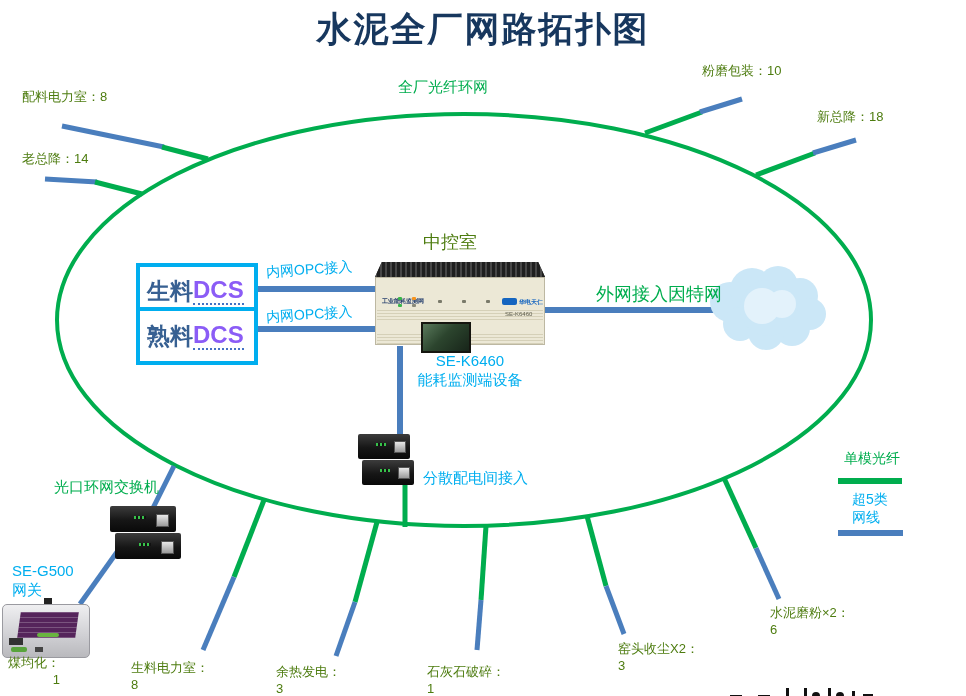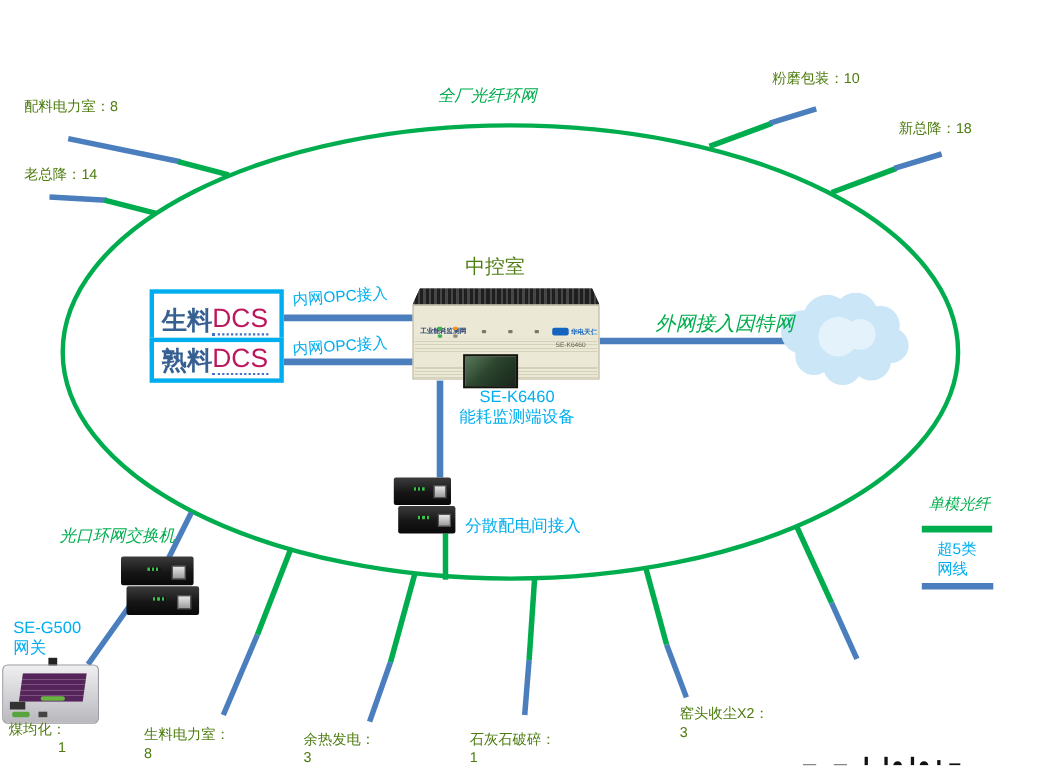--- a/index.html
+++ b/index.html
@@ -3,30 +3,30 @@
 <meta charset="utf-8">
 <style>
   * { margin:0; padding:0; box-sizing:border-box; }
   html,body { background:#fff; }
   body { font-family:"Liberation Sans","DejaVu Sans",sans-serif; }
   #stage { position:relative; width:966px; height:696px; background:#ffffff; overflow:hidden; }
   #wires { position:absolute; left:0; top:0; z-index:1; }
 
   .lbl { position:absolute; z-index:5; white-space:pre; }
   .black { color:#4d7c0f; font-size:13px; line-height:17px; }
-  .green { color:#00AD4E;font-style:italic; }
+  .green { color:#00AD4E; }
   .cyan  { color:#00AEEF; }
   .title { position:absolute; left:0; top:6px; width:966px; text-align:center;
            font-size:35px; font-weight:bold; color:#17375E; letter-spacing:2px; z-index:5; }
 
   
   .dcsbox { position:absolute; left:136px; width:122px; border:4px solid #00AEEF;
             background:#fff; z-index:4; display:flex; align-items:center; padding-left:7px; }
   .dcsbox .cjk { font-size:23px; font-weight:bold; color:#376092; }
-  .dcsbox .lat { font-size:24px; font-weight:normal; color:#be185d;
+  .dcsbox .lat { font-size:24px; font-weight:bold; color:#8b5cf6;
                  border-bottom:2px dotted #4472C4; line-height:1.05; }
 
   
   .dev { position:absolute; left:375px; top:262px; width:170px; height:86px; z-index:4; }
   .dev-top { position:absolute; left:0; top:0; width:170px; height:15px; background:#2d2d2d;
              clip-path:polygon(4% 0,96% 0,100% 100%,0 100%);
              background-image:repeating-linear-gradient(90deg,#474747 0 2px,#1f1f1f 2px 5px); }
   .dev-body { position:absolute; left:0; top:15px; width:170px; height:68px;
               background:#ECE8D6; border:1px solid #BDB8A2; }
   .dev-groove-top { position:absolute; left:1px; top:30px; width:166px; height:12px;
@@ -109,38 +109,40 @@
 
     <line x1="258" y1="289" x2="376" y2="289" stroke="#4A7EBD" stroke-width="6"></line>
     <line x1="258" y1="329" x2="376" y2="329" stroke="#4A7EBD" stroke-width="6"></line>
     <line x1="545" y1="310" x2="714" y2="310" stroke="#4A7EBD" stroke-width="6"></line>
     <line x1="400" y1="346" x2="400" y2="434" stroke="#4A7EBD" stroke-width="6"></line>
 
     <line x1="838" y1="481" x2="902" y2="481" stroke="#00AD4E" stroke-width="6"></line>
     <line x1="838" y1="533" x2="903" y2="533" stroke="#4A7EBD" stroke-width="6"></line>
   </svg>
 
+  <div class="title">水泥全厂网路拓扑图</div>
   <div class="lbl green" style="left:398px; top:78px; font-size:15px;">全厂光纤环网</div>
 
   <div class="lbl black" style="left:22px;  top:88px;">配料电力室：8</div>
   <div class="lbl black" style="left:22px;  top:150px;">老总降：14</div>
   <div class="lbl black" style="left:702px; top:62px;">粉磨包装：10</div>
   <div class="lbl black" style="left:817px; top:108px;">新总降：18</div>
 
   <div class="lbl black" style="left:8px;   top:654px;text-align:right;"><span>煤均化：</span><br><span>1</span></div>
   <div class="lbl black" style="left:131px; top:659px;"><span>生料电力室：</span><br><span>8</span></div>
   <div class="lbl black" style="left:276px; top:663px;"><span>余热发电：</span><br><span>3</span></div>
   <div class="lbl black" style="left:427px; top:663px;"><span>石灰石破碎：</span><br><span>1</span></div>
   <div class="lbl black" style="left:618px; top:640px;"><span>窑头收尘X2：</span><br><span>3</span></div>
+  <div class="lbl black" style="left:770px; top:604px;"><span>水泥磨粉×2：</span><br><span>6</span></div>
 
   <div class="dcsbox" style="top:263px; height:56px;">
     <span class="cjk">生料</span>
       <span class="lat">DCS</span>
   </div>
-  <div class="dcsbox" style="top:307px; height:41px;">
+  <div class="dcsbox" style="top:307px; height:58px;">
     <span class="cjk">熟料</span>
       <span class="lat">DCS</span>
   </div>
 
   <div class="lbl cyan" style="left:266px; top:261px; font-size:14px; transform:rotate(-4deg);">内网OPC接入</div>
   <div class="lbl cyan" style="left:266px; top:306px; font-size:14px; transform:rotate(-4deg);">内网OPC接入</div>
   <div class="lbl green" style="left:596px; top:282px; font-size:18px;">外网接入因特网</div>
   <div class="lbl cyan" style="left:423px; top:469px; font-size:15px;">分散配电间接入</div>
 
   <div class="lbl black" style="left:423px; top:234px; font-size:18px;">中控室</div>

